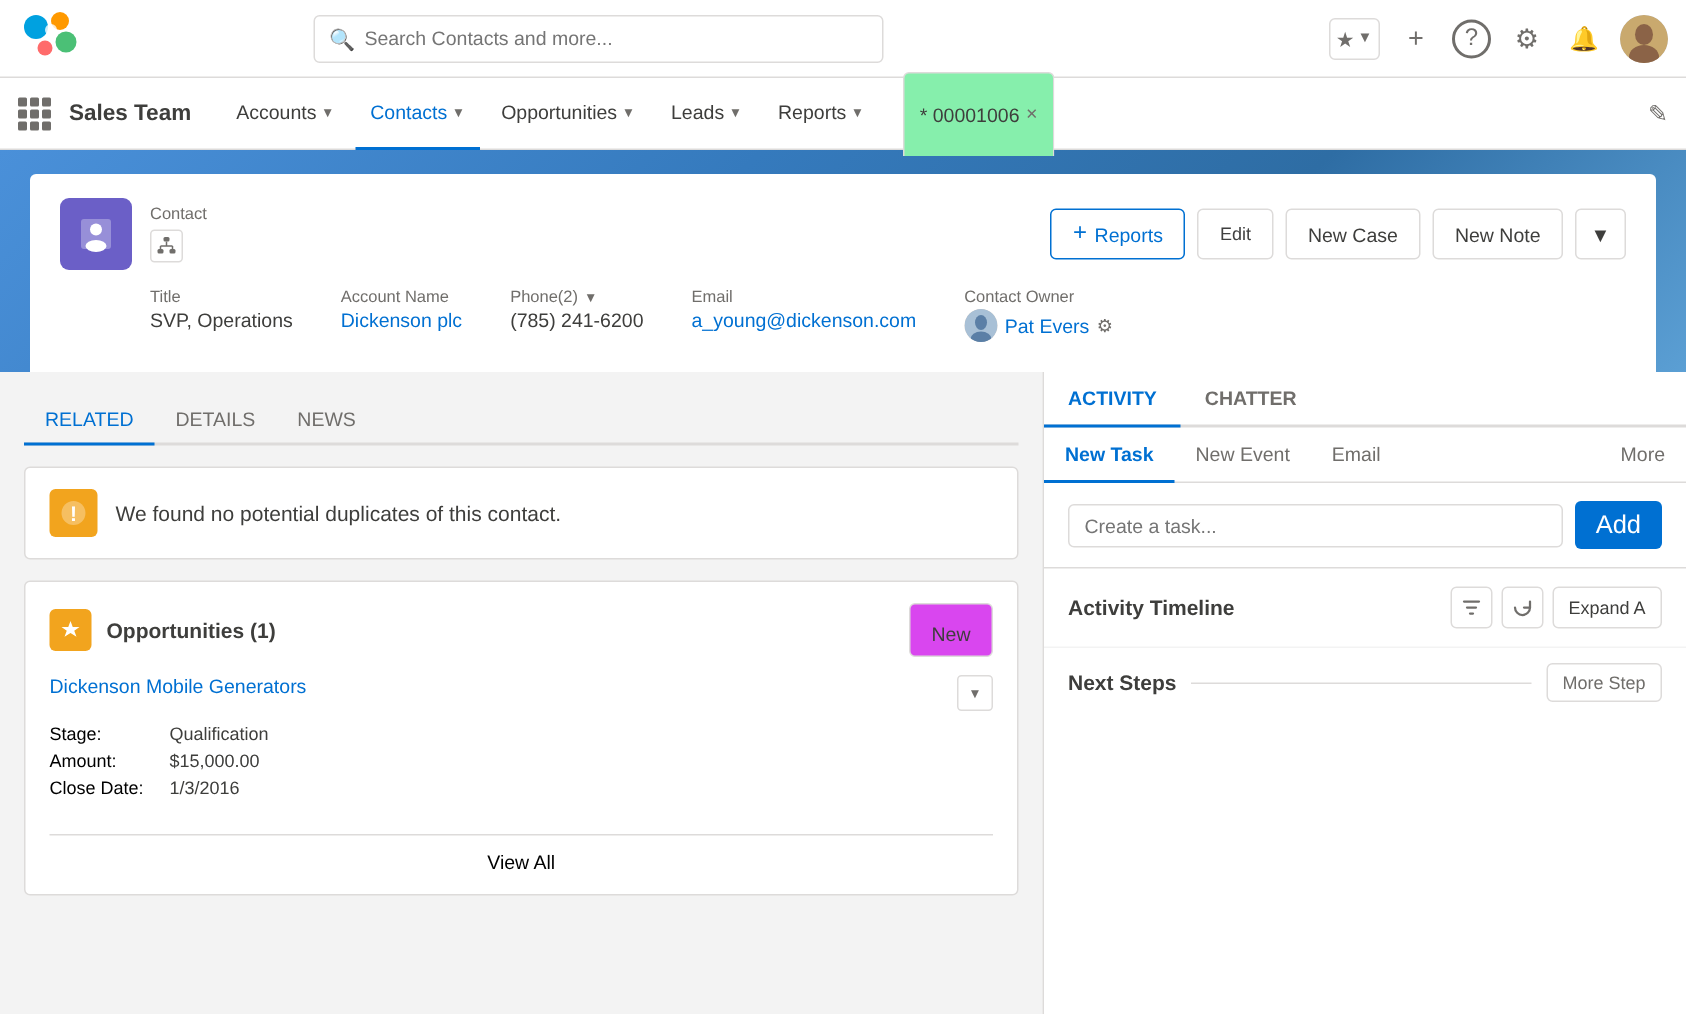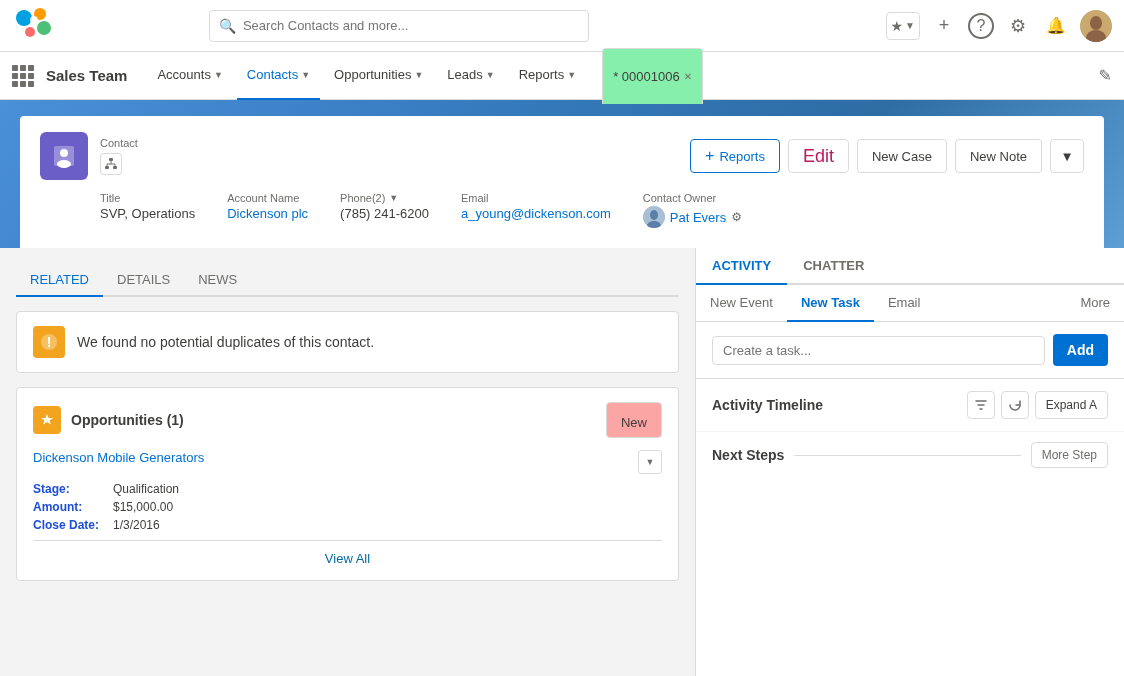--- a/index.html
+++ b/index.html
@@ -135,21 +135,21 @@
     .action-bar { display: flex; align-items: center; gap: 8px; }
     .btn-follow {
       display: flex; align-items: center; gap: 5px;
       border: 1px solid #0070d2; border-radius: 4px;
       padding: 0 14px; height: 34px; cursor: pointer;
       color: #0070d2; background: #fff; font-size: 13px; font-weight: 500;
     }
     .btn-edit {
       border: 1px solid #dddbda; border-radius: 4px;
       padding: 0 14px; height: 34px; cursor: pointer;
-      color: #be185d; background: #fff; font-size: 18px; font-weight: 500;
+      color: #404040; background: #fff; font-size: 12px; font-weight: 500;
     }
     .btn-newcase {
       border: 1px solid #dddbda; border-radius: 4px;
       padding: 0 14px; height: 34px; cursor: pointer;
       color: #3e3e3c; background: #fff; font-size: 13px; font-weight: 500;
     }
     .btn-newnote {
       border: 1px solid #dddbda; border-radius: 4px;
       padding: 0 14px; height: 34px; cursor: pointer;
       color: #3e3e3c; background: #fff; font-size: 13px; font-weight: 500;
@@ -223,39 +223,39 @@
     .card-title-area { display: flex; align-items: center; gap: 10px; }
     .opp-icon {
       width: 28px; height: 28px; background: #f2a41e; border-radius: 4px;
       display: flex; align-items: center; justify-content: center;
       color: #fff; font-size: 14px;
     }
     .card-title { font-size: 14px; font-weight: 600; color: #3e3e3c; }
     .btn-new {
       border: 1px solid #dddbda; border-radius: 4px;
       padding: 12px 14px; height: 36px; cursor: pointer;
-      color: #3e3e3c; background: #fca5a5; font-size: 13px;
+      color: #3e3e3c; background: #d946ef; font-size: 13px;
     }
     .opp-row {
       display: flex; align-items: flex-start; justify-content: space-between;
       margin-bottom: 8px;
     }
     .opp-link { color: #0070d2; cursor: pointer; font-size: 13px; font-weight: 500; }
     .opp-dropdown-btn {
       width: 24px; height: 24px; border: 1px solid #dddbda; border-radius: 3px;
       display: flex; align-items: center; justify-content: center; cursor: pointer;
       color: #706e6b; background: #fff;
     }
     .opp-details { font-size: 12px; }
     .opp-detail-row { display: flex; margin-bottom: 4px; }
-    .opp-detail-label { color: #1d4ed8; min-width: 80px; font-weight: bold; }
+    .opp-detail-label { color: #000000; min-width: 80px; }
     .opp-detail-value { color: #3e3e3c; }
     .view-all {
-      text-align: center; color: #0369a1; cursor: pointer;
-      font-size: 13px; padding-top: 10px; border-top: 1px solid #dddbda; margin-top: 8px;
+      text-align: center; color: #000000; cursor: pointer;
+      font-size: 13px; padding-top: 10px; border-top: 1px solid #dddbda; margin-top: 24px;
     }
 
     
     .right-panel {
       flex: 1;
       background: #fff;
       border-left: 1px solid #dddbda;
       display: flex; flex-direction: column;
       overflow: hidden;
     }
@@ -284,21 +284,21 @@
       display: flex; align-items: center; gap: 8px; padding: 12px 16px;
       border-bottom: 1px solid #dddbda;
     }
     .task-input {
       flex: 1; border: 1px solid #dddbda; border-radius: 4px;
       padding: 6px 10px; font-size: 13px; color: #706e6b;
       outline: none;
     }
     .btn-add {
       background: #0070d2; color: #fff; border: none; border-radius: 4px;
-      padding: 0 14px; height: 32px; cursor: pointer; font-size: 14px; font-weight: 700;
+      padding: 0 14px; height: 32px; cursor: pointer; font-size: 17px; font-weight: 400;
     }
     .timeline-header {
       display: flex; align-items: center; justify-content: space-between;
       padding: 12px 16px; border-bottom: 1px solid #f3f3f3;
     }
     .timeline-title { font-size: 14px; font-weight: 600; color: #3e3e3c; }
     .timeline-icons { display: flex; gap: 6px; }
     .timeline-icon-btn {
       width: 28px; height: 28px; border: 1px solid #dddbda; border-radius: 4px;
       display: flex; align-items: center; justify-content: center; cursor: pointer;
@@ -544,22 +544,22 @@
   </div>
 
   <div class="right-panel">
 
     <div class="right-tabs">
       <div class="right-tab active">ACTIVITY</div>
       <div class="right-tab">CHATTER</div>
     </div>
 
     <div class="activity-tabs">
+      <div class="activity-tab active">New Task</div>
       <div class="activity-tab">New Event</div>
-      <div class="activity-tab active">New Task</div>
       <div class="activity-tab">Email</div>
       <div class="activity-tab-more">More</div>
     </div>
 
     <div class="task-row">
       <input class="task-input" type="text" placeholder="Create a task..." style="">
       <button class="btn-add">Add</button>
     </div>
 
     <div class="timeline-header">

